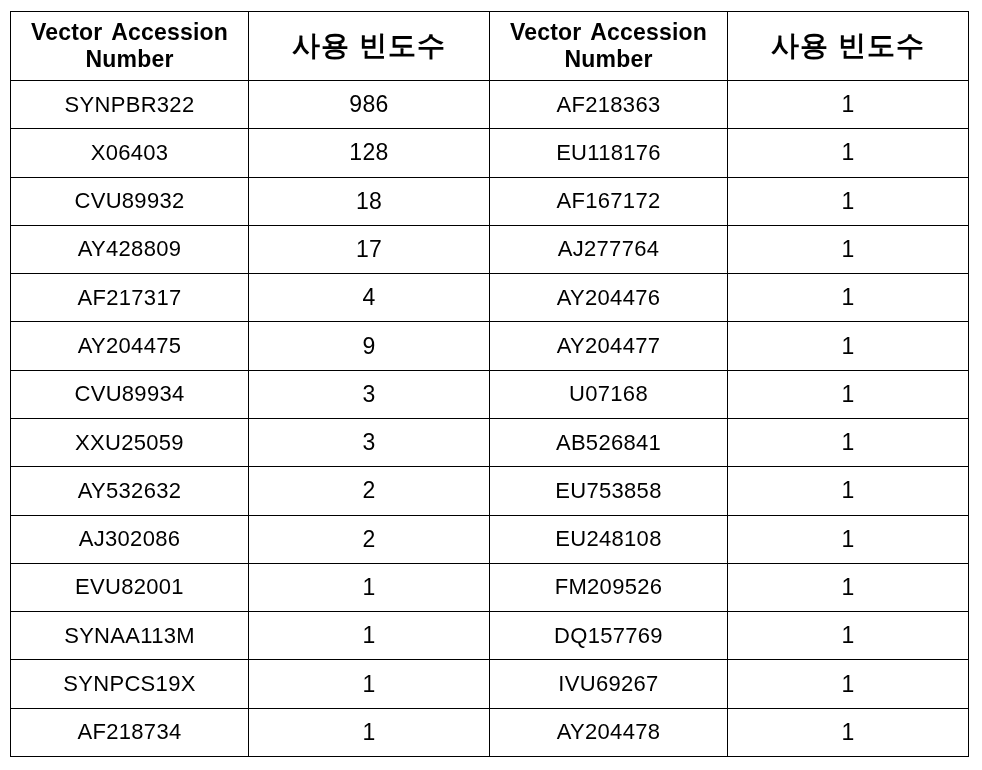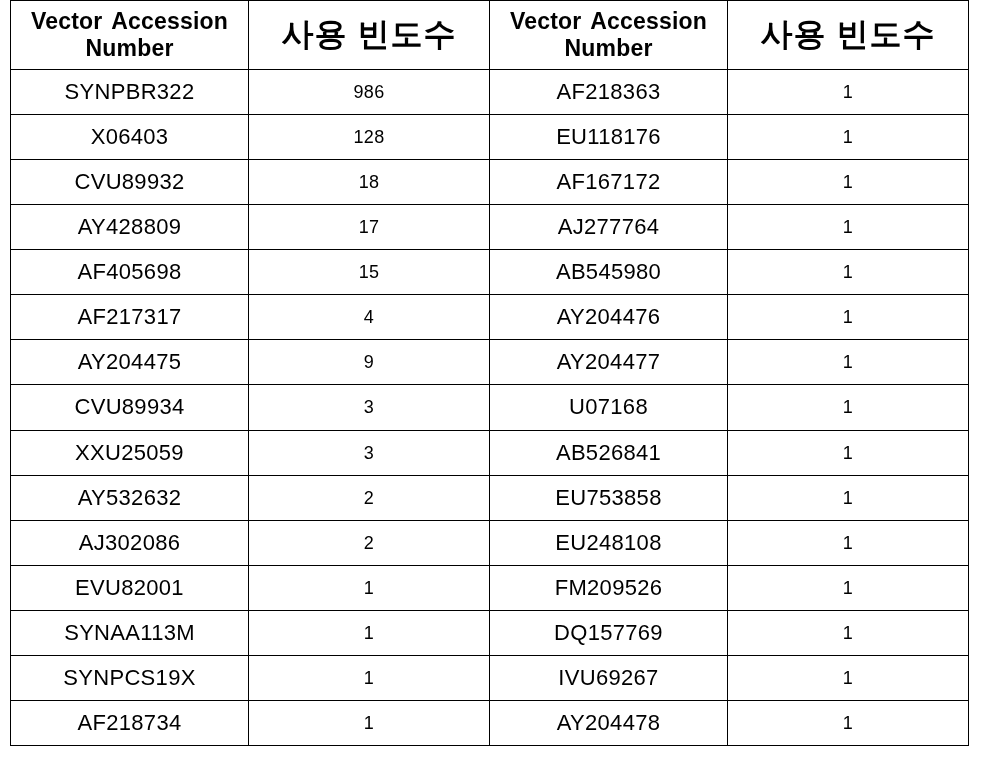--- a/index.html
+++ b/index.html
@@ -16,21 +16,21 @@
   }
   #page {
     position: relative;
     width: 982px;
     height: 770px;
     background: #ffffff;
   }
   #table-wrap {
     position: absolute;
     left: 10px;
-    top: 0;
+    top: 11px;
     width: 958px;
     height: 746px;
   }
   table.freq-table {
     border-collapse: collapse;
     table-layout: fixed;
     width: 958px;
     height: 746px;
     background: #ffffff;
   }
@@ -60,32 +60,32 @@
     letter-spacing: 0.2px;
   }
   thead th .hdr-en {
     display: block;
     font-weight: bold;
     word-spacing: 3px;
   }
   thead th .hdr-ko {
     display: block;
     font-weight: bold;
-    font-size: 32px;
+    font-size: 28px;
     letter-spacing: 1px;
   }
   tbody td {
     height: 33.6px;
     font-size: 22px;
     font-weight: 400;
     line-height: 1;
     letter-spacing: 0.3px;
   }
   tbody td.num {
-    font-size: 18px;
+    font-size: 23px;
   }
 </style>
 </head>
 <body>
 
 <div id="page">
   <div id="table-wrap">
     <table class="freq-table">
       <colgroup>
         <col class="c-acc">
@@ -130,26 +130,20 @@
             <td>AF167172</td>
             <td class="num">1</td>
           </tr>
           <tr>
             <td>AY428809</td>
             <td class="num">17</td>
             <td>AJ277764</td>
             <td class="num">1</td>
           </tr>
           <tr>
-            <td>AF405698</td>
-            <td class="num">15</td>
-            <td>AB545980</td>
-            <td class="num">1</td>
-          </tr>
-          <tr>
             <td>AF217317</td>
             <td class="num">4</td>
             <td>AY204476</td>
             <td class="num">1</td>
           </tr>
           <tr>
             <td>AY204475</td>
             <td class="num">9</td>
             <td>AY204477</td>
             <td class="num">1</td>

